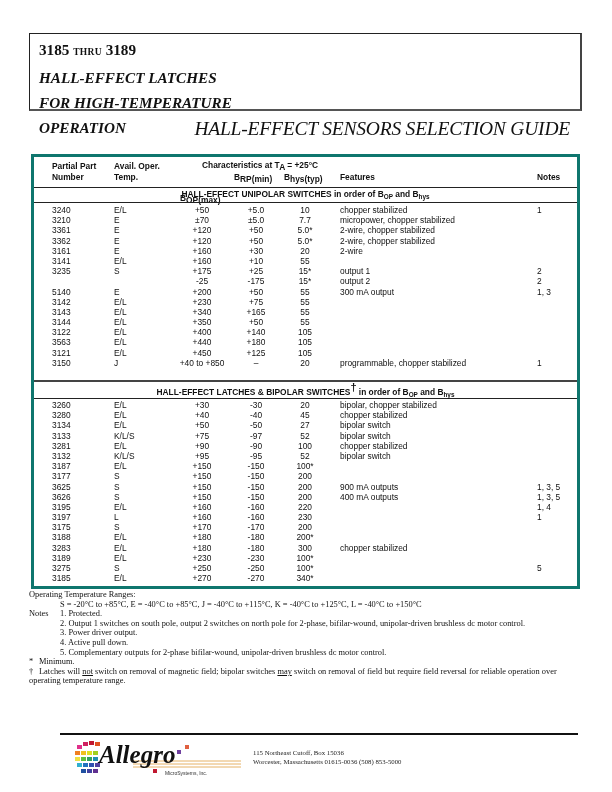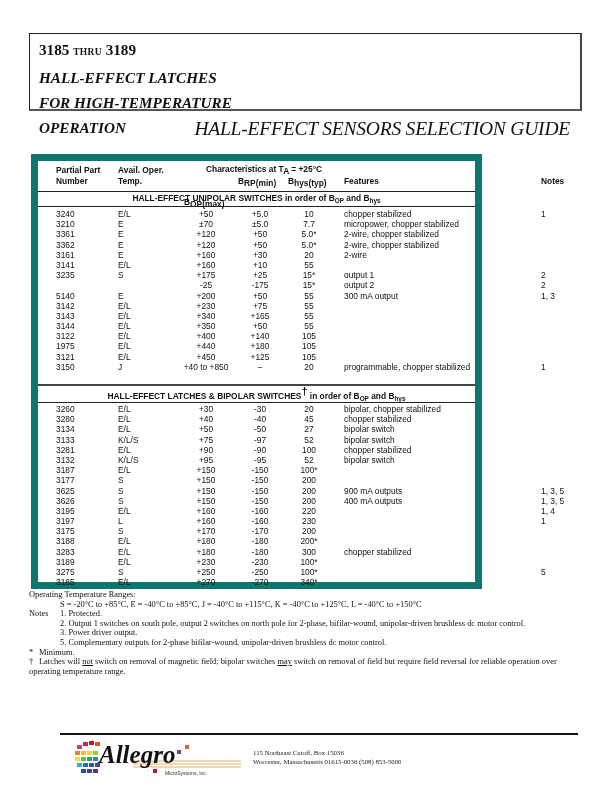--- a/index.html
+++ b/index.html
@@ -2,21 +2,21 @@
 <html><head>
 <meta charset="utf-8">
 <style>
   html, body { margin:0; padding:0; background:#fff; }
   body { width:612px; height:792px; position:relative; overflow:hidden; color:#111; font-family:"Liberation Serif", serif; }
   .titlebox { position:absolute; left:29px; top:33px; width:553px; height:78px; border:1px solid #222; border-right:2px solid #444; border-bottom:2px solid #555; box-sizing:border-box; padding:3px 9px; }
   .tb-line { font-family:"Liberation Serif", serif; font-weight:bold; font-size:15.2px; line-height:25px; }
   .tb-line.it { font-style:italic; }
   .thru { font-size:9.5px; letter-spacing:0.3px; }
   .guide-title { position:absolute; right:42px; top:118px; font-family:"Liberation Serif", serif; font-weight:normal; font-style:italic; font-size:19.5px; letter-spacing:-0.2px; }
-  .tbl { position:absolute; left:31px; top:154px; width:451px; height:435px; border:7px solid #0f766e; box-sizing:border-box; font-family:"Liberation Sans", sans-serif; font-size:8.4px; }
+  .tbl { position:absolute; left:31px; top:154px; width:549px; height:435px; border:3px solid #0f766e; box-sizing:border-box; font-family:"Liberation Sans", sans-serif; font-size:8.4px; }
   .hdr { position:absolute; left:0; top:0; width:100%; height:30px; border-bottom:1px solid #222; }
   .hdr span { position:absolute; font-weight:bold; font-size:8.4px; }
   .sub { font-size:6.4px; position:relative; top:2px; }
   .sechead { position:absolute; left:0; width:100%; border-bottom:1px solid #222; text-align:center; font-weight:bold; font-size:8.4px; box-sizing:border-box; }
   .sec1 { top:30px; height:16px; line-height:14px; }
   .sec2 { top:223px; height:19px; line-height:20px; border-top:2px solid #444; }
   .rows { position:absolute; left:0; width:100%; }
   .row { position:relative; height:10.2px; line-height:10px; }
   .row span { position:absolute; white-space:nowrap; }
   .c-part { left:18px; }
@@ -182,21 +182,21 @@
       <div class="row">
         <span class="c-part">3122</span>
         <span class="c-temp">E/L</span>
         <span class="c-bop">+400</span>
         <span class="c-brp">+140</span>
         <span class="c-hys">105</span>
         <span class="c-feat"></span>
         <span class="c-notes"></span>
       </div>
       <div class="row">
-        <span class="c-part">1975</span>
+        <span class="c-part">3563</span>
         <span class="c-temp">E/L</span>
         <span class="c-bop">+440</span>
         <span class="c-brp">+180</span>
         <span class="c-hys">105</span>
         <span class="c-feat"></span>
         <span class="c-notes"></span>
       </div>
       <div class="row">
         <span class="c-part">3121</span>
         <span class="c-temp">E/L</span>
@@ -389,20 +389,21 @@
 
 <div class="foot">
   <div>Operating Temperature Ranges:</div>
   <div class="ind">S = -20°C to +85°C, E = -40°C to +85°C, J = -40°C to +115°C, K = -40°C to +125°C, L = -40°C to +150°C</div>
   <div class="notes-row">
     <div class="notes-label">Notes</div>
     <div>1. Protected.</div>
   </div>
   <div class="ind2">2. Output 1 switches on south pole, output 2 switches on north pole for 2-phase, bifilar-wound, unipolar-driven brushless dc motor control.</div>
   <div class="ind2">3. Power driver output.</div>
+  <div class="ind2">4. Active pull down.</div>
   <div class="ind2">5. Complementary outputs for 2-phase bifilar-wound, unipolar-driven brushless dc motor control.</div>
   <div><span style="display:inline-block; width:10px;">*</span><span>Minimum.</span></div>
   <div><span style="display:inline-block; width:10px;">†</span><span>Latches will </span><u>not</u><span> switch on removal of magnetic field; bipolar switches </span><u>may</u><span> switch on removal of field but require field reversal for reliable operation over operating temperature range.</span></div>
 </div>
 
 <div class="rule"></div>
 
 <div class="logo">
   <svg width="170" height="42" viewBox="0 0 170 42">
     <g>

